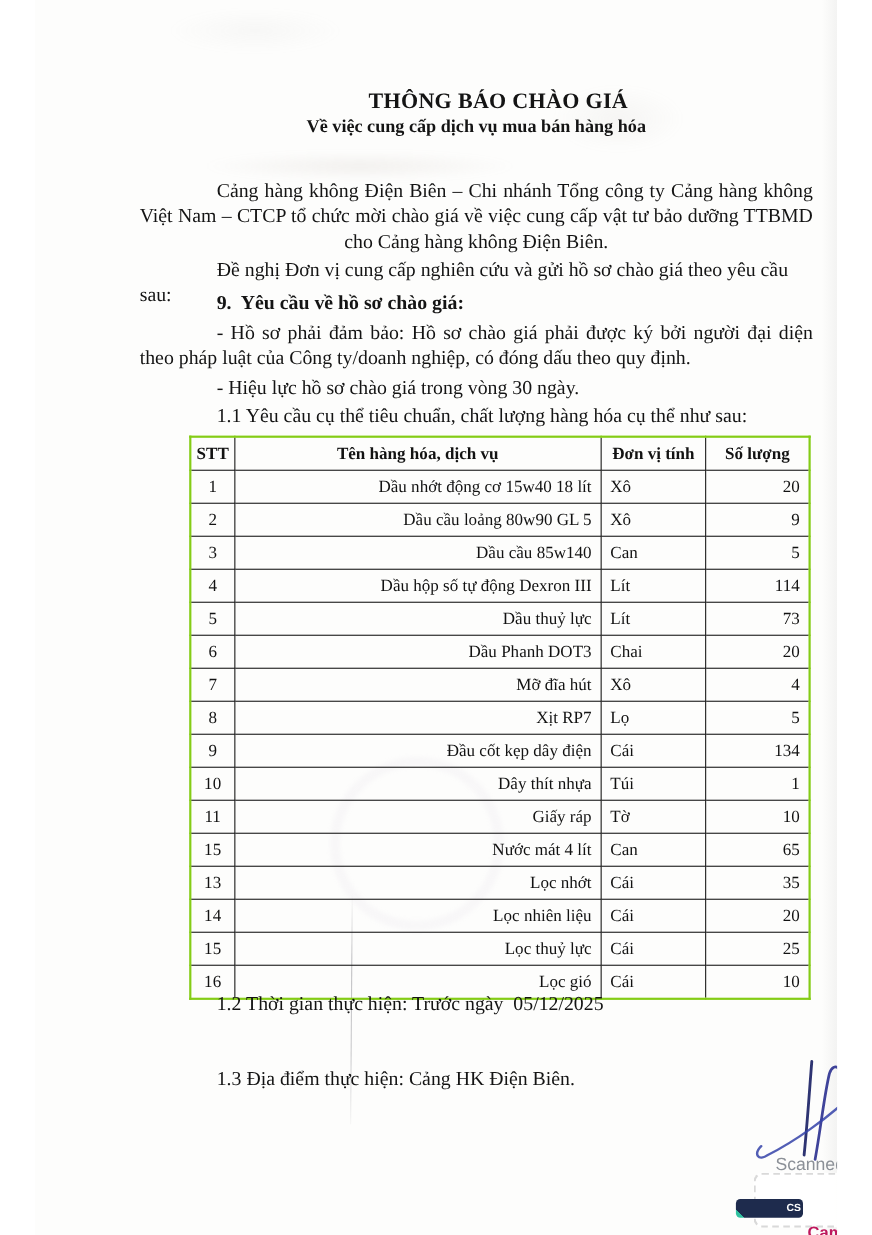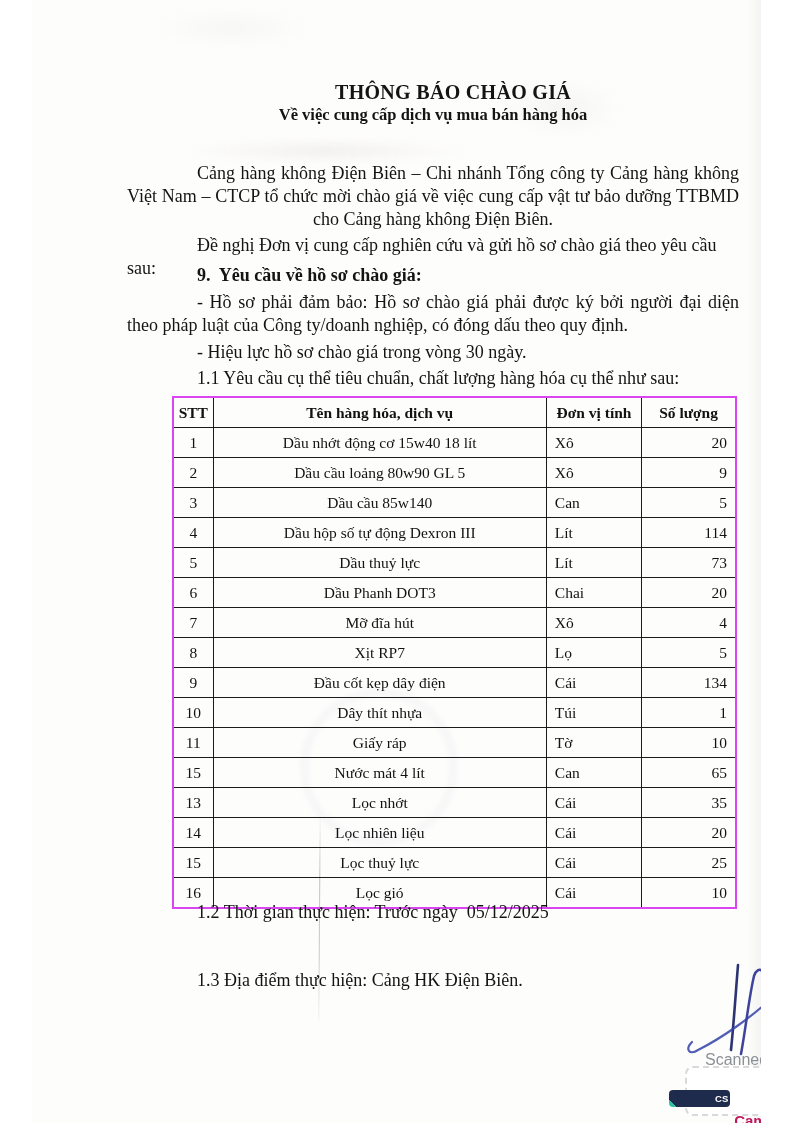--- a/index.html
+++ b/index.html
@@ -35,28 +35,28 @@
   .bullet2{top:341px;text-indent:70px;}
   .s11{top:367px;text-indent:70px;}
   .s12{top:901px;text-indent:70px;white-space:pre-wrap;}
   .s13{top:969px;text-indent:70px;}
   
   .tbl-wrap{position:absolute;left:140px;top:396px;width:565px;}
   table.items{border-collapse:collapse;width:100%;table-layout:fixed;
     font-size:15.5px;color:#121212;}
   table.items th,table.items td{border:1.5px solid #1b1b1b;height:29px;
     padding:0 8px;overflow:hidden;white-space:nowrap;}
-  table.items{border:2px solid #d946ef;}
+  table.items{border:2px solid #84cc16;}
   table.items th{font-weight:bold;text-align:center;padding:0 2px;}
   col.c-stt{width:40px;}
   col.c-name{width:332px;}
   col.c-unit{width:95px;}
   col.c-qty{width:94px;}
   td.col-stt{text-align:center;}
-  td.col-name{text-align:center;}
+  td.col-name{text-align:right;}
   td.col-unit{text-align:left;}
   td.col-qty{text-align:right;}
   
   .signature{position:absolute;left:630px;top:945px;width:150px;height:120px;}
   
   .badge{position:absolute;left:653px;top:1066px;width:132px;height:46px;
     border:2px dashed #d9d9d9;border-radius:8px;background:rgba(255,255,255,.92);
     display:flex;flex-direction:column;align-items:center;justify-content:center;gap:2px;
     font-family:"Liberation Sans","DejaVu Sans",sans-serif;}
   .badge-caption{font-size:16px;color:#8b9097;line-height:12px;}

